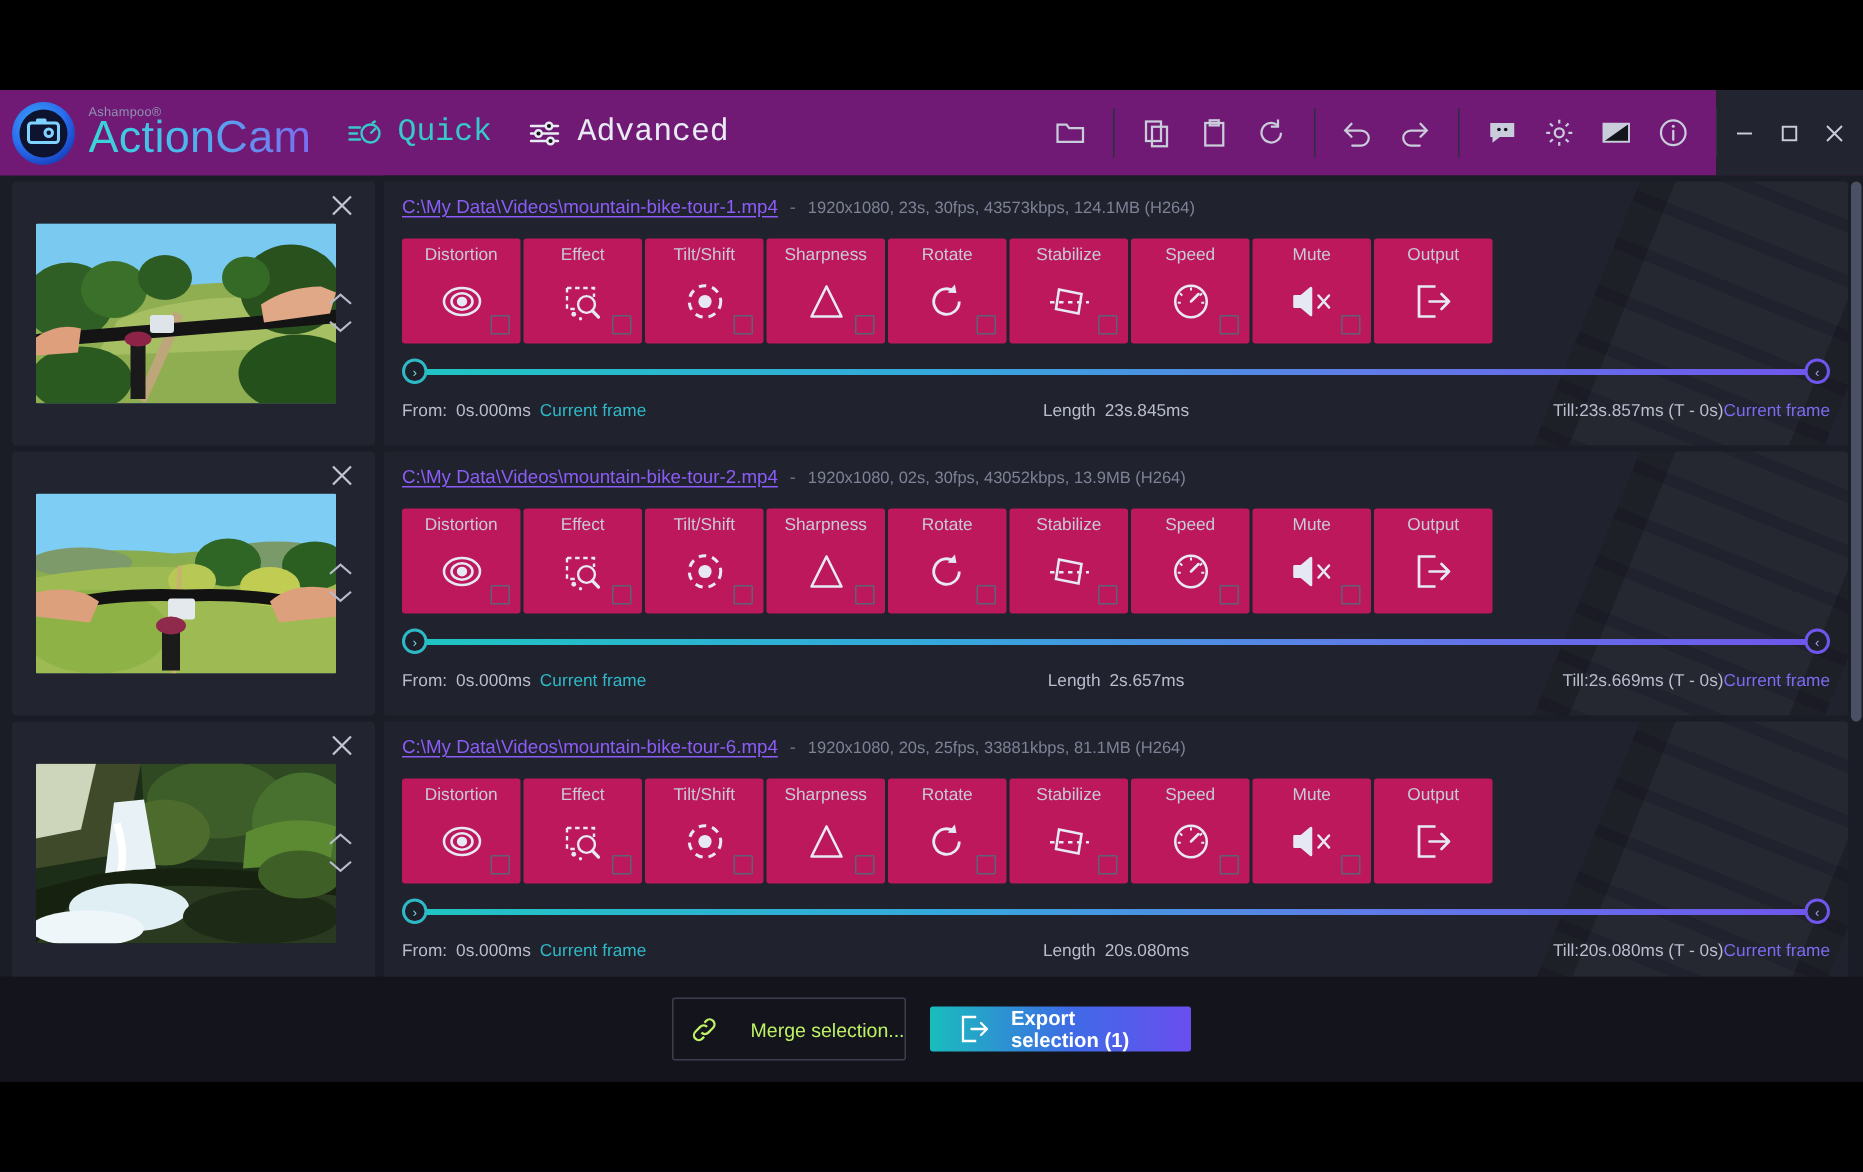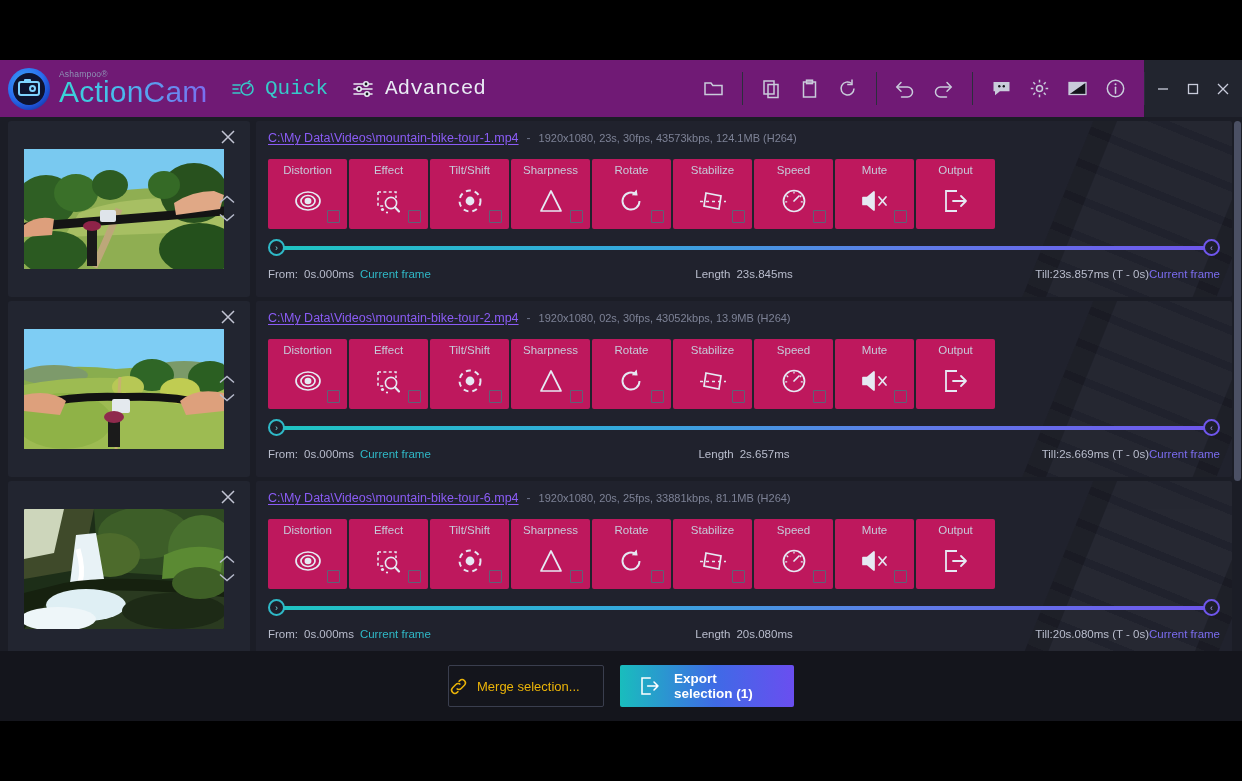--- a/index.html
+++ b/index.html
@@ -200,26 +200,26 @@
   }
 
   
   .footer {
     height: 70px; flex: 0 0 70px;
     background: #14151c;
     display: flex; align-items: center; justify-content: center; gap: 16px;
   }
   .btn-merge {
     width: 156px; height: 42px; border: 1px solid #3a3e4e; border-radius: 2px;
-    background: transparent; color: #eab308;
-    display: flex; align-items: center; justify-content: flex-start; gap: 9px;
+    background: transparent; color: #bef264;
+    display: flex; align-items: center; justify-content: flex-end; gap: 21px;
     font-size: 13px; cursor: default;
   }
   .btn-grad {
-    height: 42px; border-radius: 2px; color: #fff;
+    height: 30px; border-radius: 2px; color: #fff;
     background: linear-gradient(90deg, #19bdbd 0%, #3f6ae6 55%, #6a4ef0 100%);
     display: flex; align-items: center; gap: 12px;
     padding: 0 18px; font-size: 13.5px; font-weight: bold; cursor: pointer;
   }
   .btn-export { width: 174px; }
   .btn-dest { width: 203px; }
   svg { display: block; }
 </style>
 </head>
 <body>

